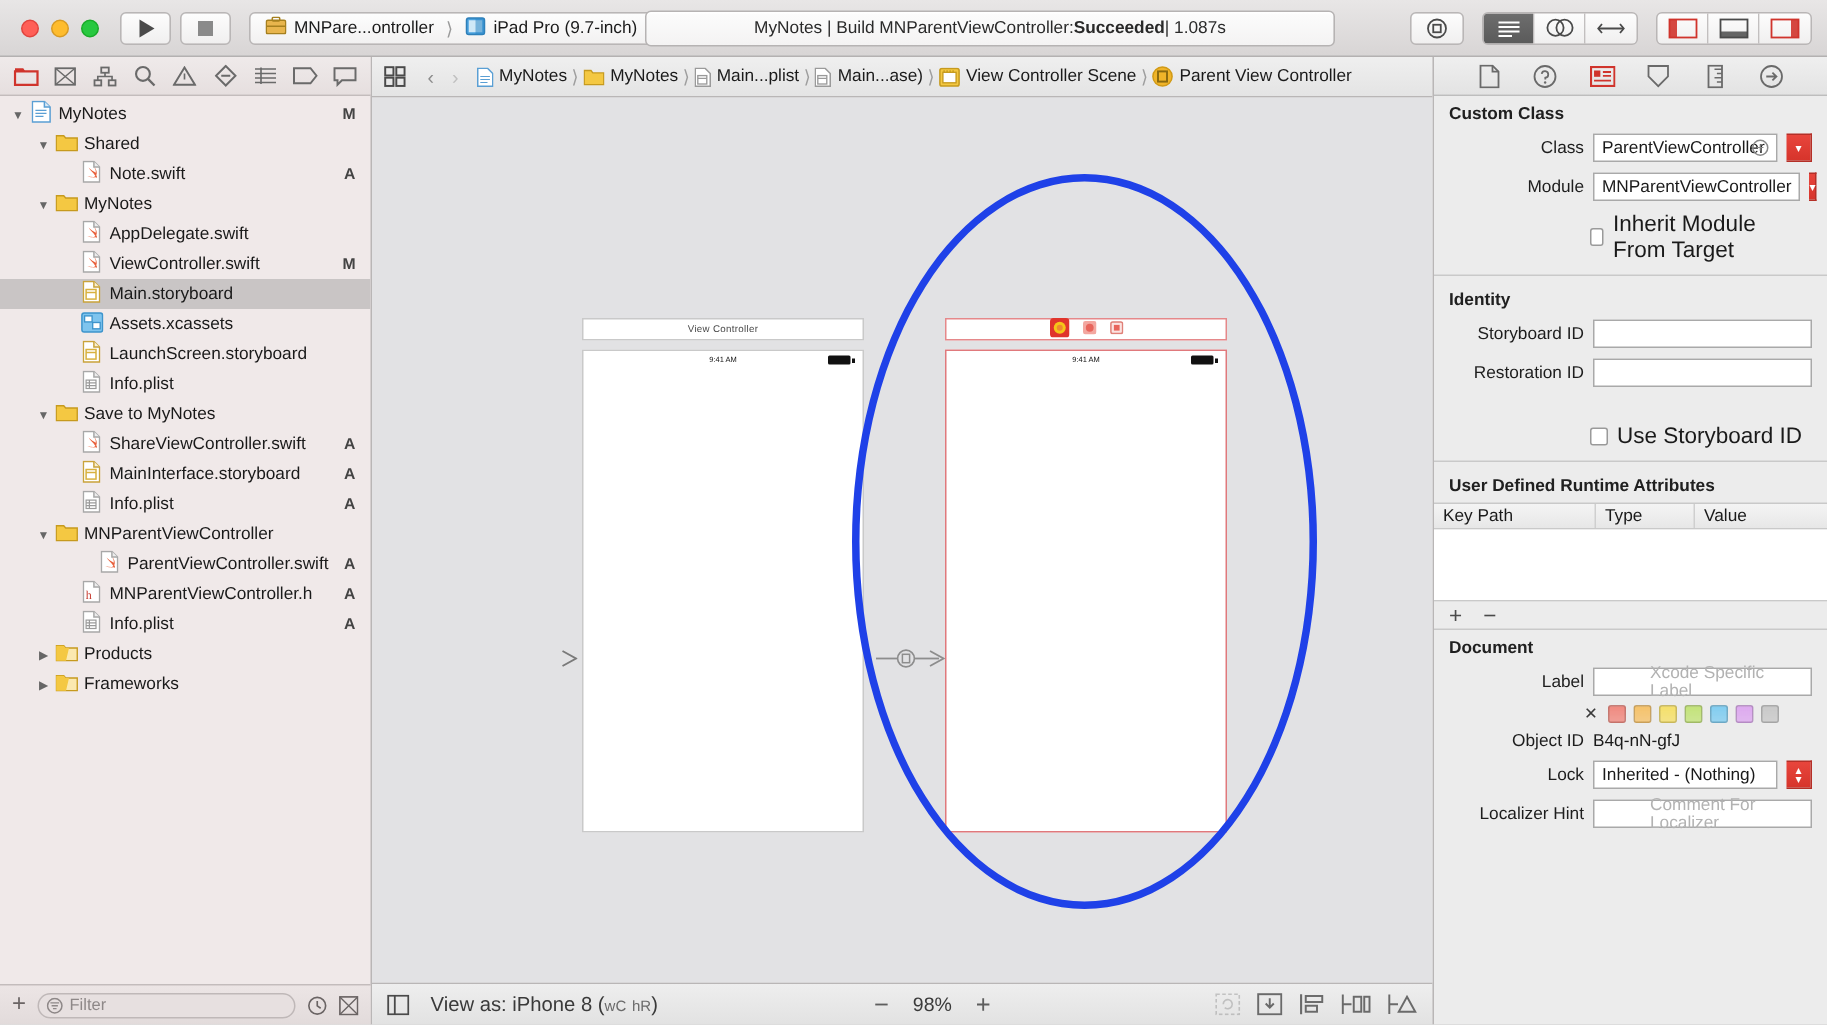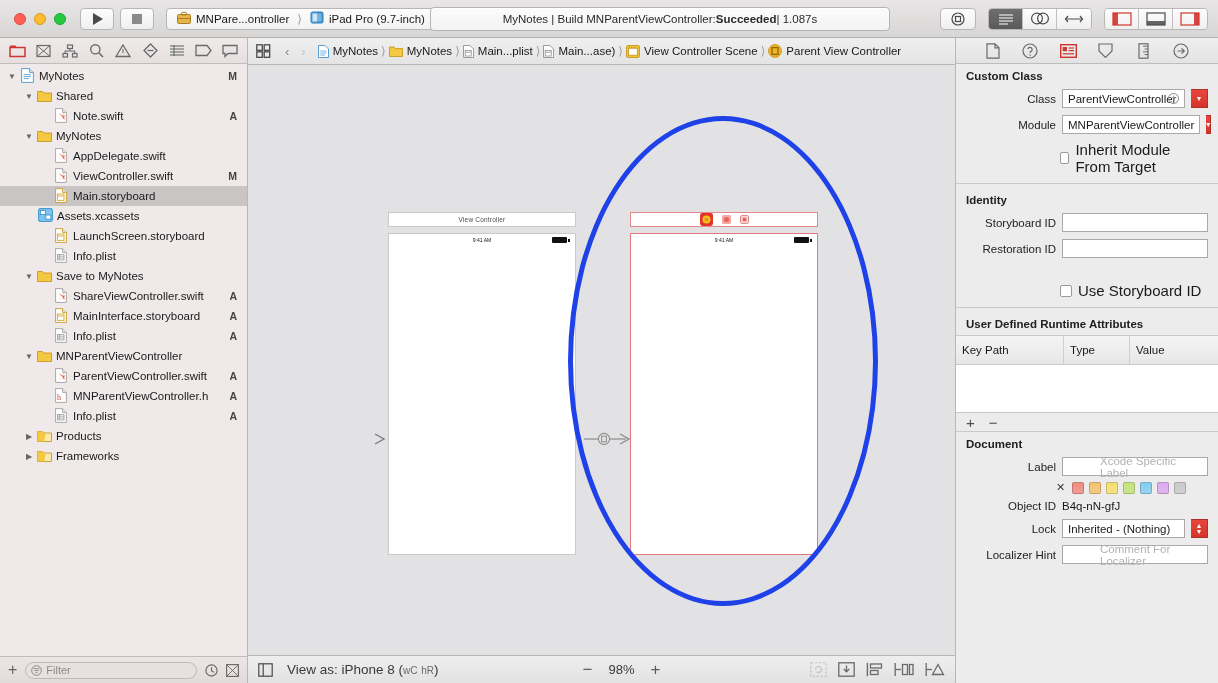--- a/index.html
+++ b/index.html
@@ -203,21 +203,21 @@
   .combo-btn.stepper { background: linear-gradient(#e8453c,#d6342b); flex-direction:column; line-height:6px;}
   .plus-circ {
     width: 11px;height:11px;border-radius:50%;border:1.3px solid #8a8a8a;
     display:flex;align-items:center;justify-content:center;font-size:9px;color:#8a8a8a;
     position:absolute; right:5px; line-height:1;
   }
   .cbrow { display:flex; align-items:center; padding: 2px 10px 4px 0; }
   .cbox { width: 12px;height:12px;border:1px solid #9a9a9a;background:#fff;border-radius:2px;margin-right:6px;}
   .cbrow .txt { font-size: 15px; }
   .tbl-head {
-    display:flex; height: 30px; background: linear-gradient(#f4f4f4,#e7e7e7);
+    display:flex; height: 18px; background: linear-gradient(#f4f4f4,#e7e7e7);
     border-top:1px solid #c9c9c9; border-bottom:1px solid #c9c9c9; font-size:11.5px;
   }
   .tbl-head > div { display:flex; align-items:center; padding-left:6px; border-right:1px solid #cfcfcf;}
   .tbl-body { height: 48px; background:#fff; border-bottom:1px solid #c9c9c9;}
   .tbl-tools { height: 18px; display:flex; align-items:center; gap: 14px; padding-left: 10px; color:#4a4a4a; font-size: 15px;}
   .swatches { display:flex; align-items:center; gap:5px; padding-left: 100px; margin-bottom: 4px; margin-top:2px;}
   .sw { width:12px;height:12px;border-radius:2px;border:1px solid rgba(0,0,0,.18);}
   .objid { font-size: 11.5px; }
 </style>
 </head>
@@ -462,21 +462,21 @@
             <span><svg width="12" height="15" viewBox="0 0 12 15">
                 <path d="M0.6 0.6 H7.6 L11.4 4.4 V14.4 H0.6 Z" fill="#fff" stroke="#c9a33a" stroke-width="1"></path>
                 <path d="M7.6 0.6 V4.4 H11.4" fill="#f8f0d6" stroke="#c9a33a" stroke-width="1"></path>
                 <rect x="2.4" y="6" width="6.6" height="6.4" fill="none" stroke="#d8b13f" stroke-width="1"></rect>
                 <line x1="2.4" y1="8" x2="9" y2="8" stroke="#d8b13f" stroke-width="1"></line>
               </svg></span>
           </span>
           <span class="rlabel">Main.storyboard</span>
           <span class="rstat"></span>
         </div>
-        <div class="row" style="padding-left: 24px;">
+        <div class="row" style="padding-left: 40px;">
           <span class="tri none"></span>
           <span class="ficon">
             <span><svg width="15" height="14" viewBox="0 0 15 14">
                 <rect x="0.6" y="0.6" width="13.8" height="12.8" rx="1.5" fill="#7ec4ee" stroke="#3d94cc" stroke-width="1"></rect>
                 <rect x="2.4" y="2.6" width="5" height="4" fill="#fff" stroke="#3d94cc" stroke-width="0.9"></rect>
                 <rect x="7.8" y="7" width="5" height="4.2" fill="#fff" stroke="#3d94cc" stroke-width="0.9"></rect>
               </svg></span>
           </span>
           <span class="rlabel">Assets.xcassets</span>
           <span class="rstat"></span>
@@ -566,21 +566,21 @@
         <div class="row" style="padding-left: 23px;">
           <span class="tri">▼</span>
           <span class="ficon">
             <span><svg width="15" height="13" viewBox="0 0 15 13">
                 <path d="M0.5 2.5 H5.5 L6.8 4 H14.5 V12.5 H0.5 Z" fill="#f4c842" stroke="#c69a1e" stroke-width="0.9"></path>
               </svg></span>
           </span>
           <span class="rlabel">MNParentViewController</span>
           <span class="rstat"></span>
         </div>
-        <div class="row" style="padding-left: 40px;">
+        <div class="row" style="padding-left: 52px;">
           <span class="tri none"></span>
           <span class="ficon">
             <span><svg width="12" height="15" viewBox="0 0 12 15">
                 <path d="M0.6 0.6 H7.6 L11.4 4.4 V14.4 H0.6 Z" fill="#fff" stroke="#a8a8a8" stroke-width="1"></path>
                 <path d="M7.6 0.6 V4.4 H11.4" fill="#ededed" stroke="#a8a8a8" stroke-width="1"></path>
                 <path d="M3.2 10.5 c2.4 1.2 4.6 0.6 5.4 -0.2 c-1.4 -2.4 -3.6 -3.6 -4.6 -5.6 c1.8 1.8 3.6 2.8 4.8 3.4 c0.4 -1.6 -0.6 -3 -1.2 -3.8 c1.8 1.4 2.4 3.8 1.6 5.6 c0.4 0.6 0.6 1.2 0.4 1.6 c-1 -0.8 -3.4 -0.2 -6.4 -1 Z" fill="#e8603c"></path>
               </svg></span>
           </span>
           <span class="rlabel">ParentViewController.swift</span>
           <span class="rstat">A</span>

